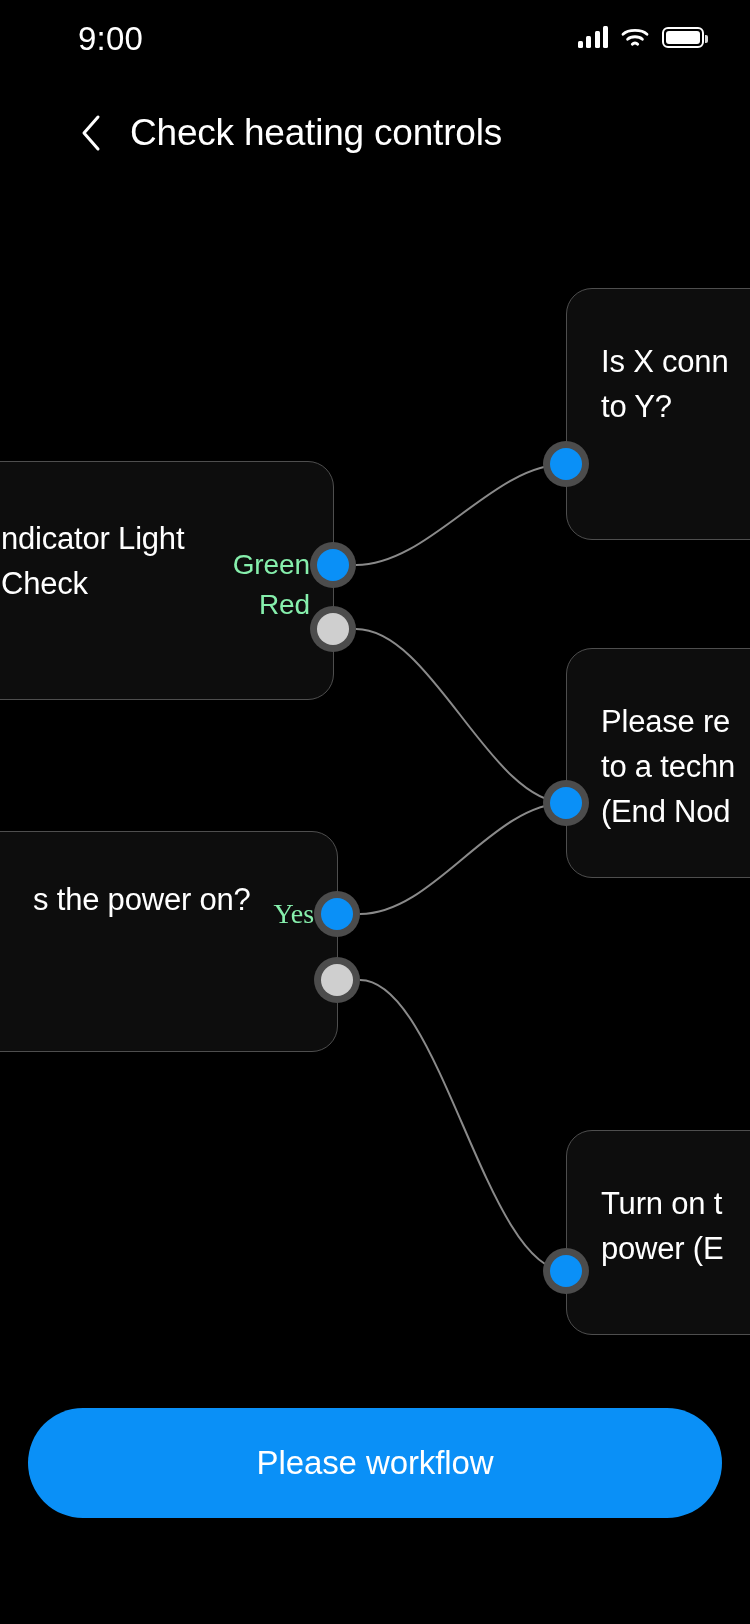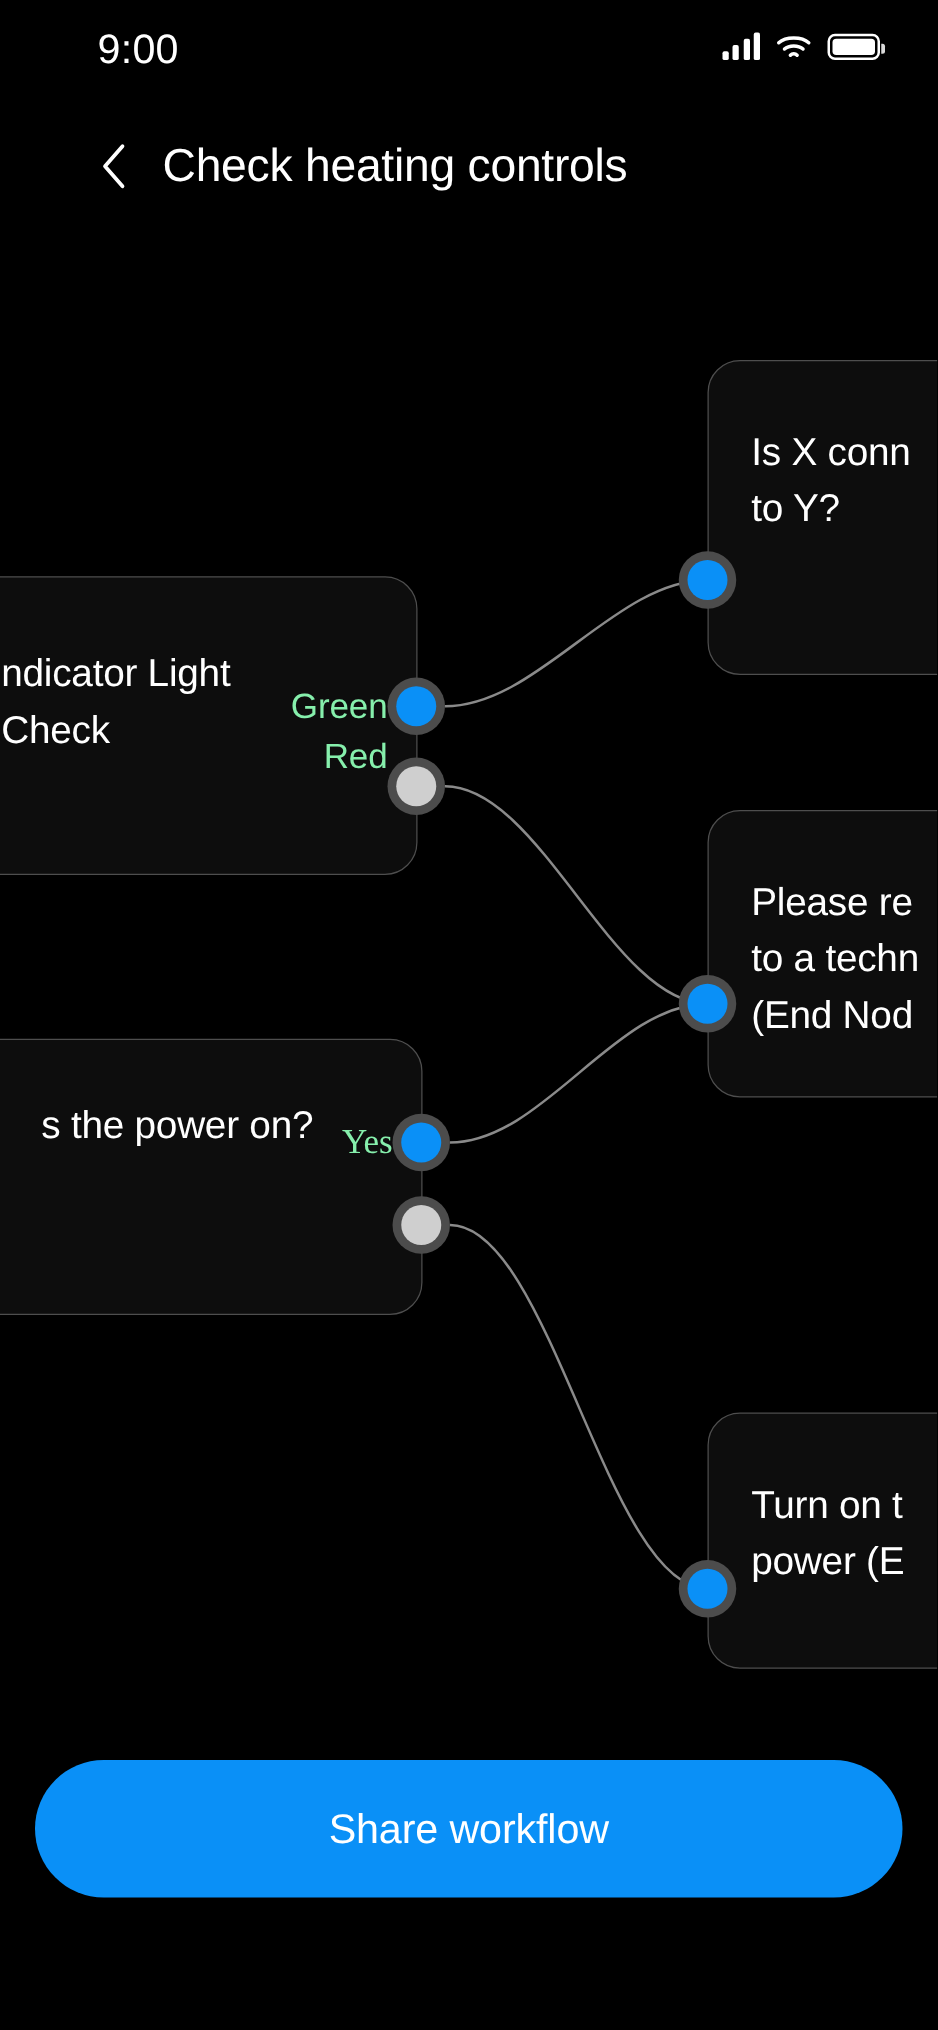--- a/index.html
+++ b/index.html
@@ -173,15 +173,15 @@
     <div class="node node-right" style="left:566px; top:950px; width:260px; height:205px;">
       <div class="node-title">Turn on t
 power (E</div>
     </div>
     <div class="port on" style="left:543px; top:1068px;">
         <i></i>
       </div>
 
   </div>
 
-  <button class="share-btn">Share workflow</button>
+  <button class="share-btn">Please workflow</button>
 
 </div>
 
 </body></html>

